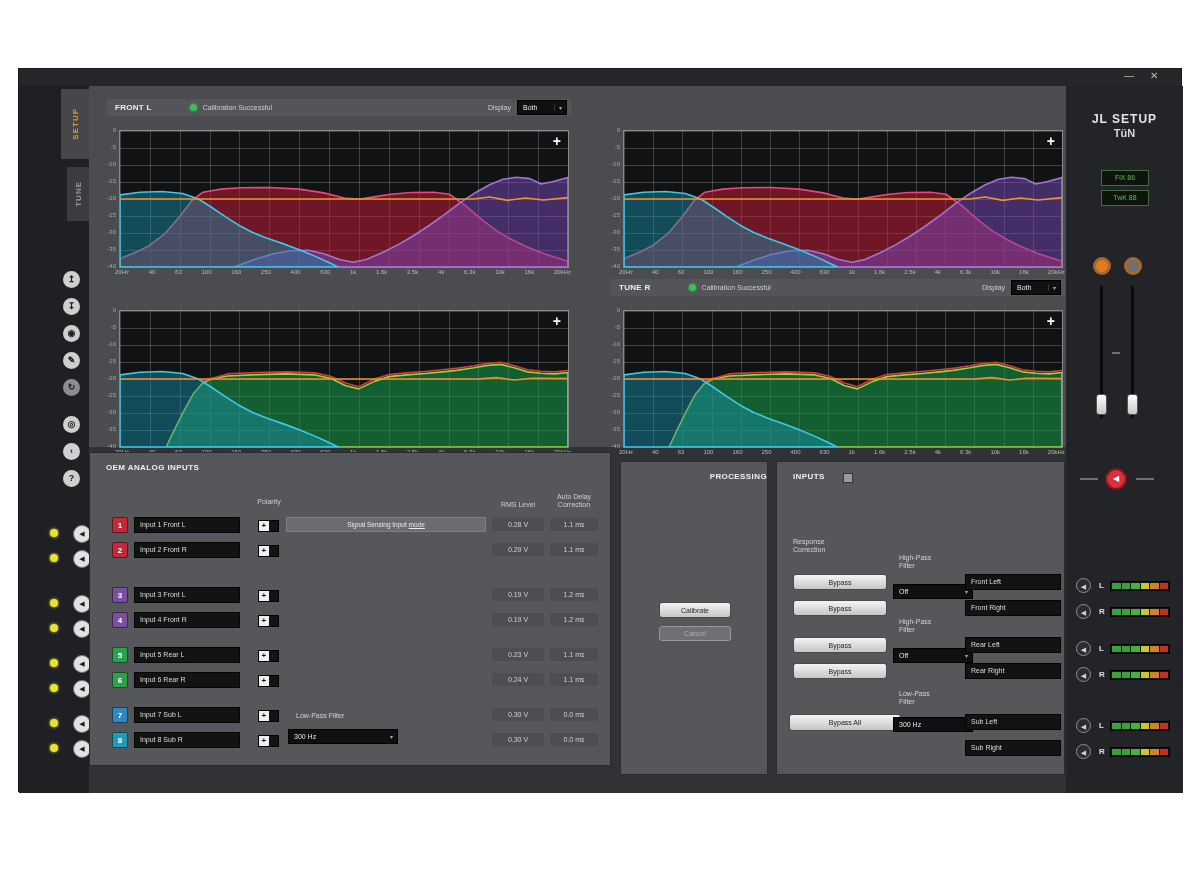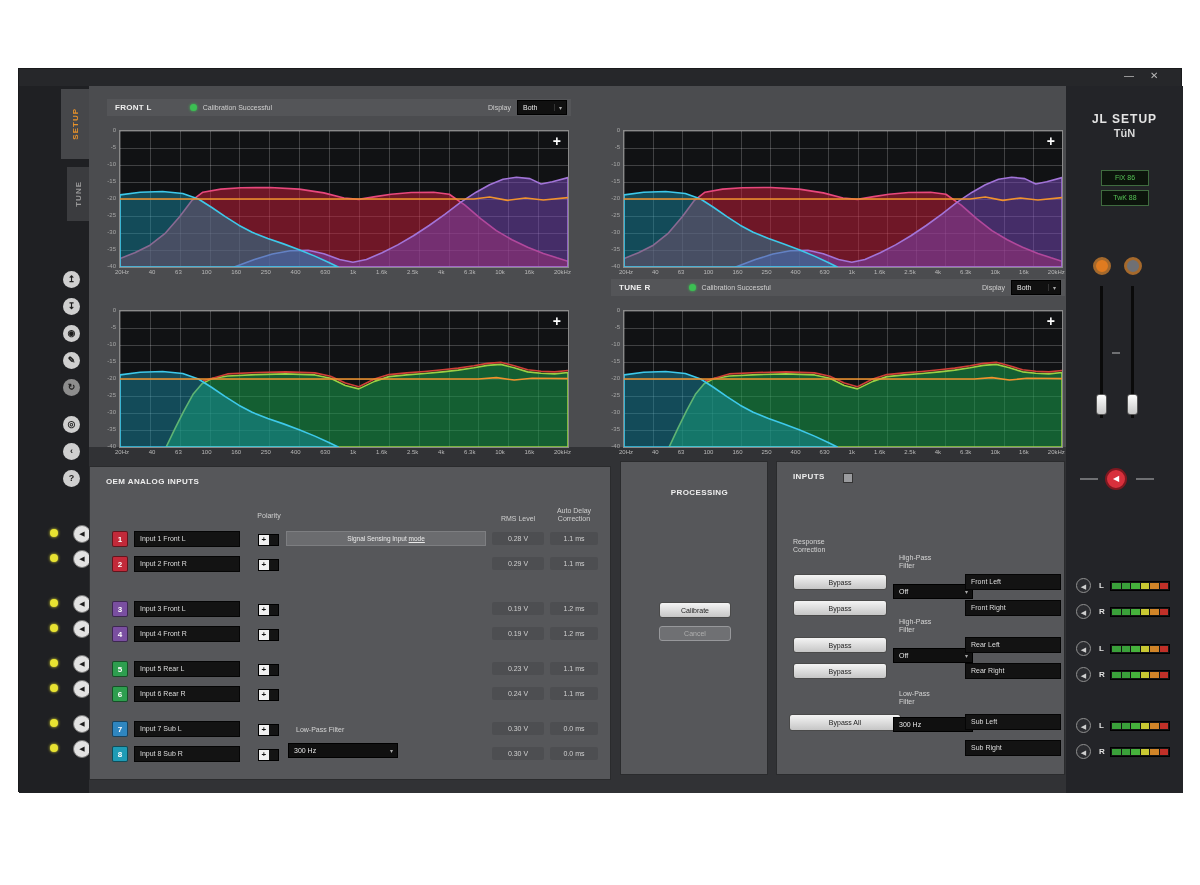--- a/index.html
+++ b/index.html
@@ -316,21 +316,21 @@
   <span class="led" style="top:675px;"></span>
   <span class="spk" style="top:456px;">◀</span>
   <span class="spk" style="top:481px;">◀</span>
   <span class="spk" style="top:526px;">◀</span>
   <span class="spk" style="top:551px;">◀</span>
   <span class="spk" style="top:586px;">◀</span>
   <span class="spk" style="top:611px;">◀</span>
   <span class="spk" style="top:646px;">◀</span>
   <span class="spk" style="top:671px;">◀</span>
 
-  <div class="bpanel" style="left:70px;top:397px;width:522px;height:314px;">
+  <div class="bpanel" style="left:70px;top:383px;width:522px;height:314px;">
     <span class="ptitle">OEM ANALOG INPUTS</span>
     <span class="colhdr" style="left:164px;top:45px;width:30px;">Polarity</span>
     <span class="colhdr" style="left:398px;top:48px;width:60px;">RMS Level</span>
     <span class="colhdr" style="left:454px;top:40px;width:60px;">
       <span>Auto Delay</span><br><span>Correction</span>
     </span>
 
     <div class="abs" style="left:196px;top:64px;width:200px;height:15px;background:#6b6c6f;border:1px solid #7d7e81;
          font-size:6.5px;color:#eaeaea;text-align:center;line-height:14px;box-sizing:border-box;">
       <span>Signal Sensing Input </span><u>mode</u>
@@ -418,21 +418,21 @@
     </div>
 
     <span class="slabel" style="left:206px;top:259px;">Low-Pass Filter</span>
     <span class="ddrop" style="left:198px;top:276px;width:110px;">
       <span class="v">300 Hz</span>
       <span class="a">▾</span>
     </span>
   </div>
 
   <div class="bpanel" style="left:601px;top:392px;width:148px;height:314px;">
-    <span class="ptitle" style="left:11px;right:0;text-align:center;margin-top:16px;">PROCESSING</span>
+    <span class="ptitle" style="left:11px;right:0;text-align:right;">PROCESSING</span>
     <span class="btn" style="left:38px;top:140px;width:72px;height:16px;line-height:15px;">Calibrate</span>
     <span class="btn btn-disabled" style="left:38px;top:164px;width:72px;height:15px;line-height:14px;">Cancel</span>
   </div>
 
   <div class="bpanel" style="left:757px;top:392px;width:289px;height:314px;">
     <span class="ptitle">INPUTS</span>
     <span class="abs" style="left:66px;top:11px;width:8px;height:8px;background:#9a9b9e;border:1px solid #333;"></span>
     <span class="slabel" style="left:16px;top:76px;">
       <span>Response</span><br><span>Correction</span>
     </span>

